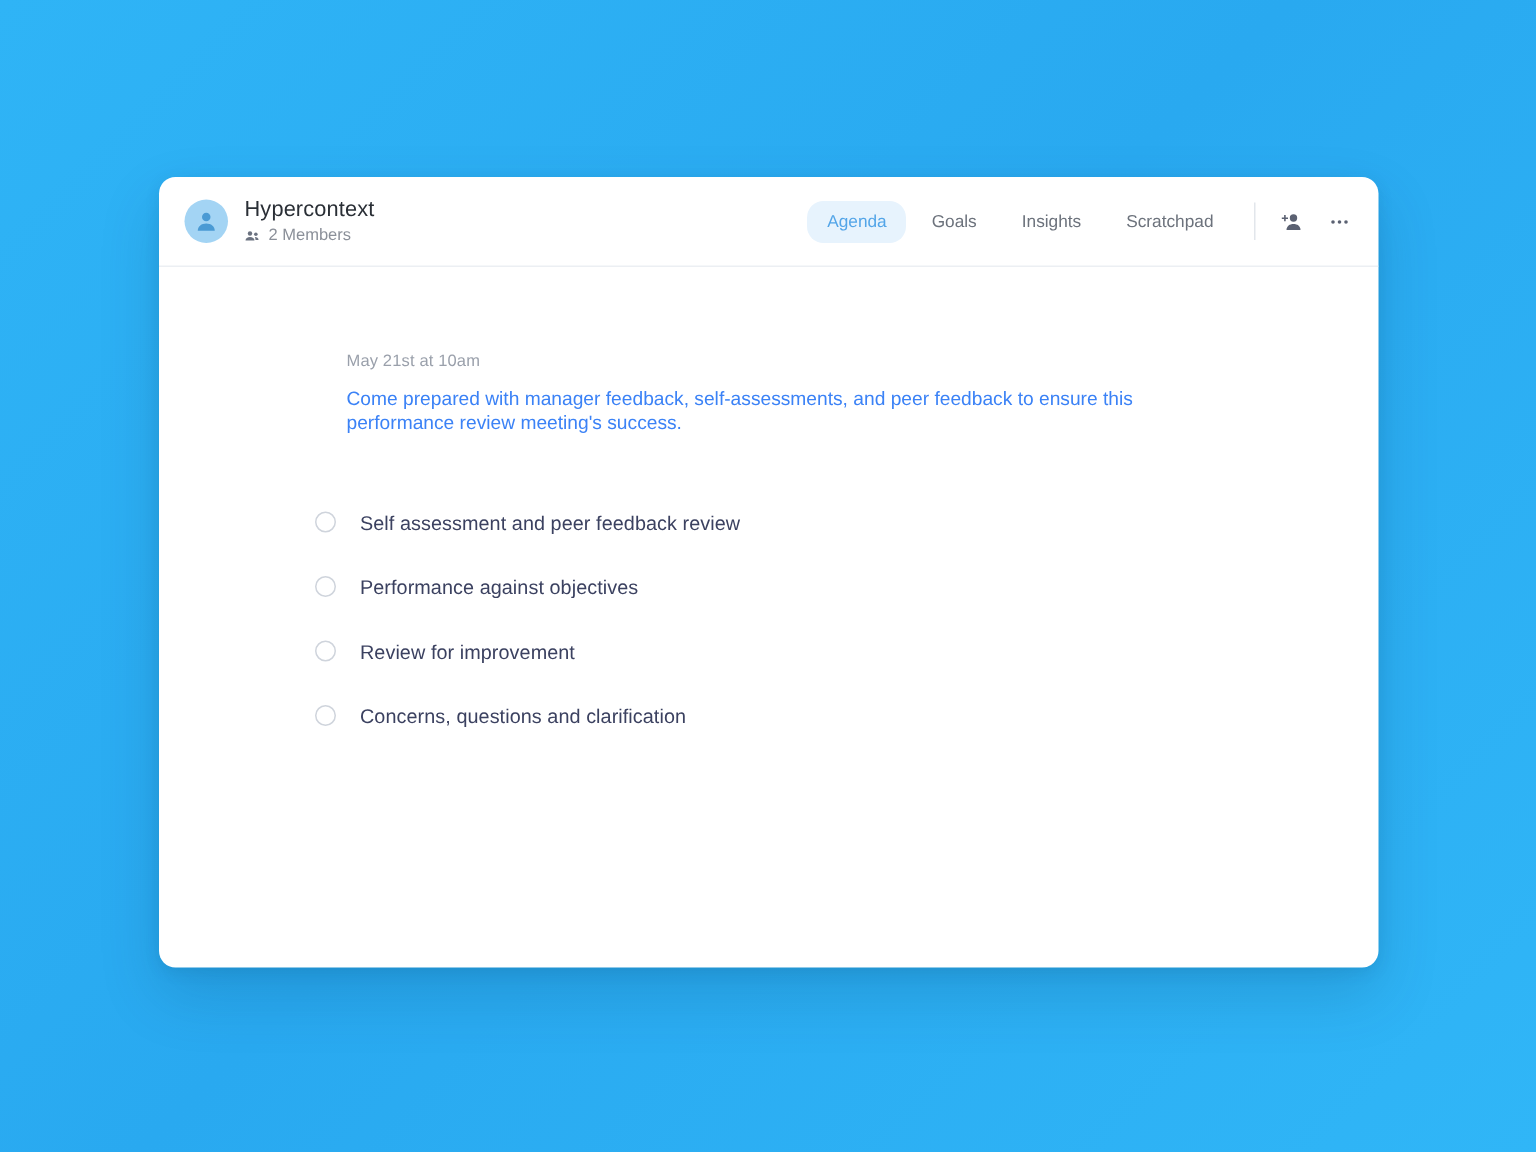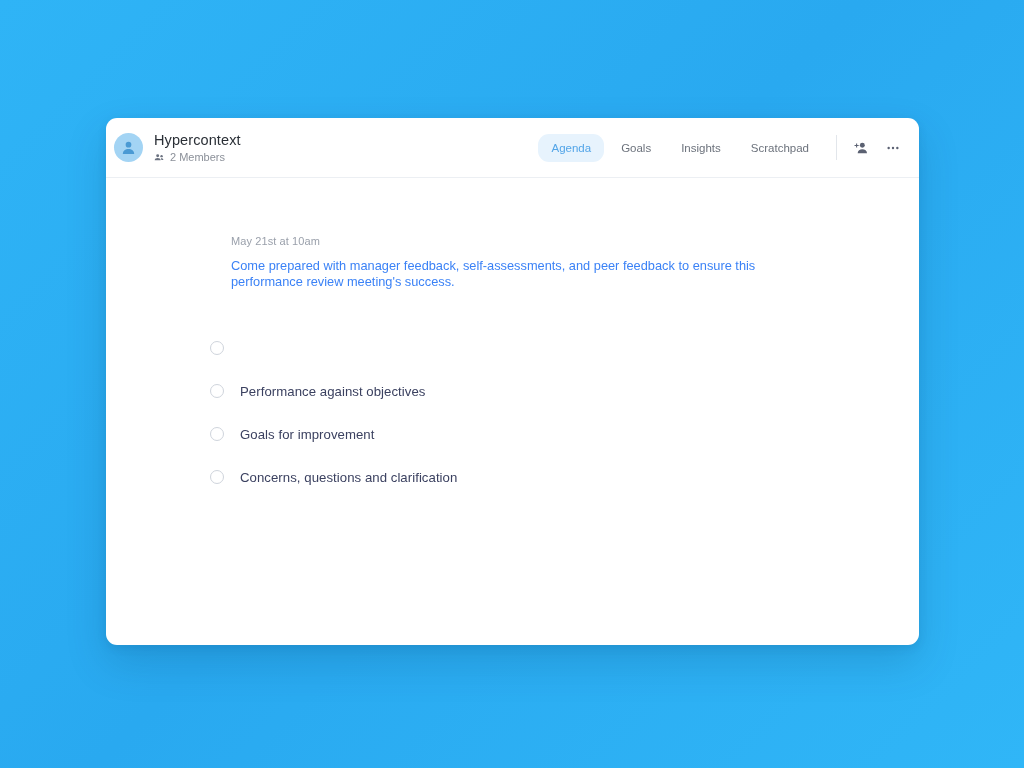--- a/index.html
+++ b/index.html
@@ -34,21 +34,21 @@
     overflow: hidden;
   }
 
   
   .card-header {
     position: relative;
     height: 59px;
     border-bottom: 1px solid #eceff3;
     display: flex;
     align-items: center;
-    padding: 0 18px 0 8px;
+    padding: 0 18px 0 17px;
   }
 
   .team-block {
     display: flex;
     align-items: center;
     gap: 11px;
   }
 
   .avatar {
     width: 29px;
@@ -264,28 +264,29 @@
     <div class="card-body">
 
       <div class="meeting-date">May 21st at 10am</div>
 
 
       <p class="meeting-desc">Come prepared with manager feedback, self-assessments, and peer feedback to ensure this performance review meeting's success.</p>
 
       <ul class="agenda-list">
         <li class="agenda-item">
           <span class="agenda-check"></span>
+          <span class="agenda-label">Self assessment and peer feedback review</span>
         </li>
         <li class="agenda-item">
           <span class="agenda-check"></span>
           <span class="agenda-label">Performance against objectives</span>
         </li>
         <li class="agenda-item">
           <span class="agenda-check"></span>
-          <span class="agenda-label">Goals for improvement</span>
+          <span class="agenda-label">Review for improvement</span>
         </li>
         <li class="agenda-item">
           <span class="agenda-check"></span>
           <span class="agenda-label">Concerns, questions and clarification</span>
         </li>
       </ul>
 
     </div>
 
   </div>

